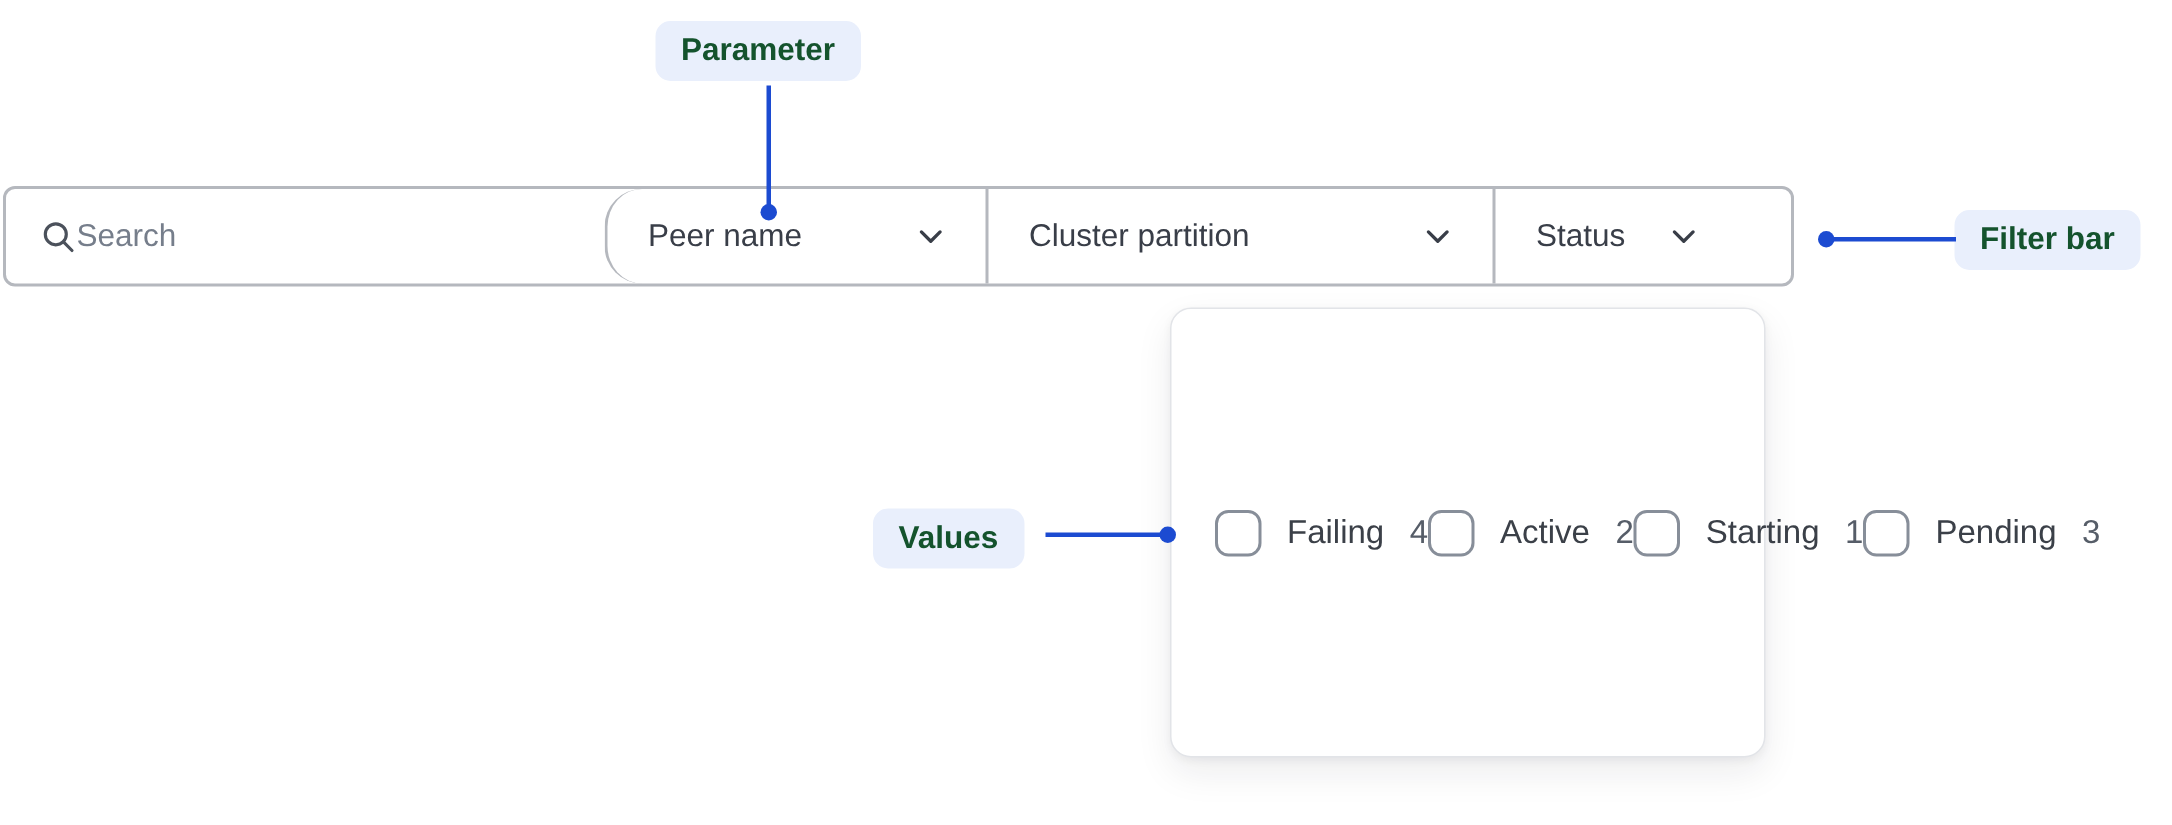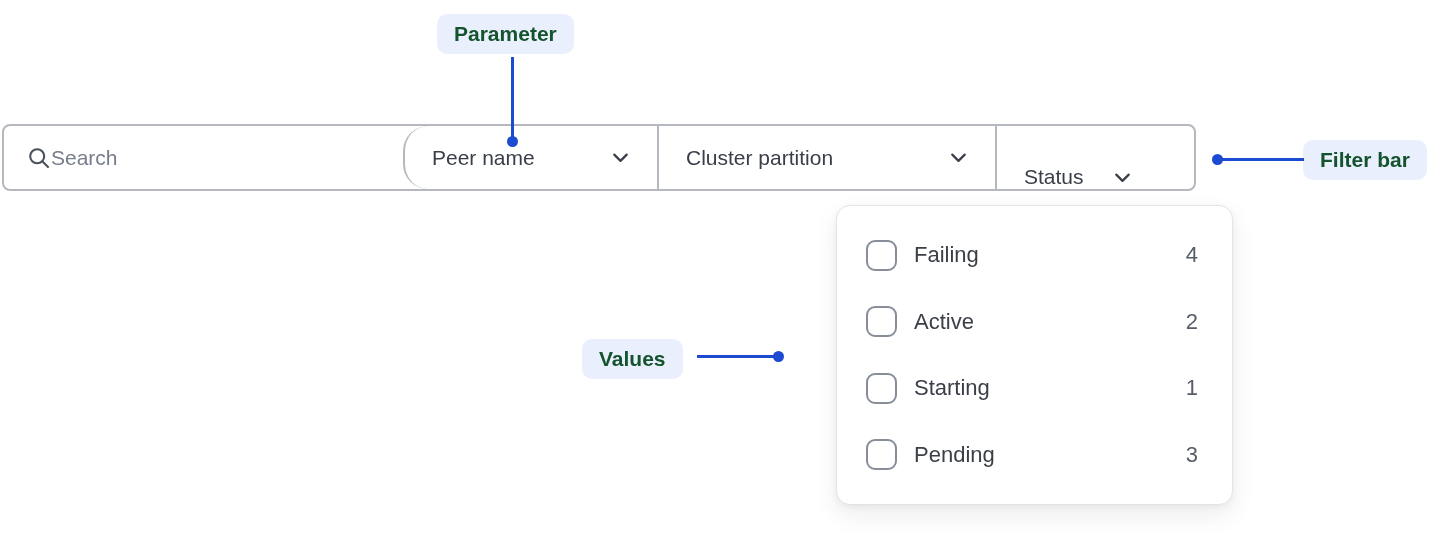--- a/index.html
+++ b/index.html
@@ -85,34 +85,33 @@
     padding: 0 25px 0 27px;
     cursor: pointer;
   }
   .fb-dropdown .fb-label {
     font-size: 21px;
     color: #393e48;
   }
   .fb-dropdown svg { display: block; }
   .dd-peer    { width: 254px; border-radius: 25px; }
   .dd-cluster { width: 338px; }
-  .dd-status  { width: 164px; align-items: flex-end; }
+  .dd-status  { width: 164px; }
 
   
   .dropdown-panel {
     position: absolute;
-    left: 836px; top: 205px;
+    left: 780px; top: 205px;
     width: 397px; height: 300px;
     background: #ffffff;
     border: 1px solid #e2e4e8;
     border-radius: 14px;
     box-shadow: 0 10px 24px rgba(20,24,40,0.08), 0 2px 6px rgba(20,24,40,0.05);
     padding: 16px 34px 16px 29px;
     display: flex;
-    flex-direction: column;
     z-index: 3;
   }
   .dp-row {
     flex: 1 1 0;
     display: flex;
     align-items: center;
     gap: 17px;
     cursor: pointer;
   }
   .dp-checkbox {

